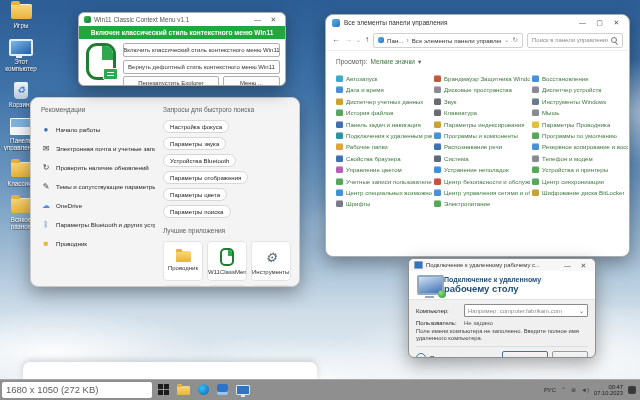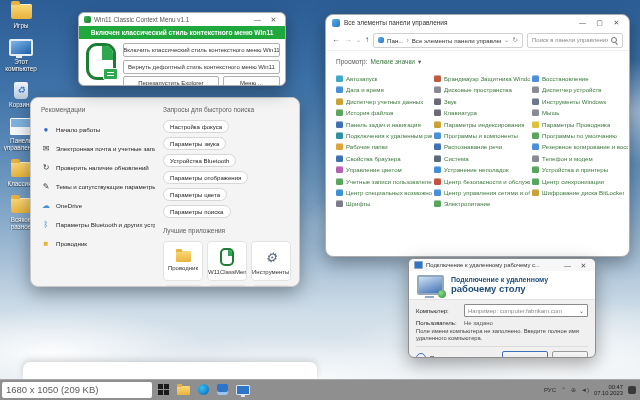--- a/index.html
+++ b/index.html
@@ -85,21 +85,21 @@
   .cp-grid{display:flex;gap:2px;padding:6px 8px 0 10px}
   .cp-col{width:96px;display:flex;flex-direction:column;gap:4.4px}
   .cp-item{display:flex;align-items:center;gap:3px;height:7px}
   .cp-ic8{width:7px;height:7px;border-radius:1.5px;flex:none;box-shadow:inset 0 1px 0 rgba(255,255,255,.45)}
   .cp-lbl{font-size:6.1px;color:#3c763d;white-space:nowrap;overflow:hidden}
   
   #rdp{left:408px;top:258px;width:186px;height:98px;background:#f0f0f0;border:1px solid #8f8f8f;border-radius:6px;z-index:4}
   .rdp-title{height:12px;display:flex;align-items:center;gap:3px;padding:0 5px;background:#f7f7f7}
   .rdp-tic{width:7px;height:6px;background:#2e74c9;border:1px solid #8fa6bc;border-radius:1px}
   .rdp-title .t{flex:1;font-size:5.9px;color:#333;white-space:nowrap;overflow:hidden}
-  .rdp-banner{height:28px;background:#fff;display:flex;align-items:center;gap:7px;padding:0 8px;border-bottom:1px solid #e2e2e2}
+  .rdp-banner{height:28px;background:#fff;display:flex;align-items:center;gap:0;padding:0 8px;border-bottom:1px solid #e2e2e2}
   .rdp-mon{width:23px;height:16px;background:linear-gradient(160deg,#cfe2f3,#3f6fb5);border:2px solid #93a9bf;border-radius:2px;position:relative;flex:none}
   .rdp-mon::after{content:"";position:absolute;left:6px;bottom:-5px;width:9px;height:2px;background:#93a9bf}
   .rdp-mon::before{content:"";position:absolute;right:-4px;bottom:-5px;width:8px;height:8px;border-radius:50%;background:radial-gradient(circle at 35% 35%,#8fdc8f,#2e8f2e);z-index:1}
   .rdp-bt1{font-size:7px;font-weight:bold;color:#1f4e79;line-height:8px}
   .rdp-bt2{font-size:9.5px;font-weight:bold;color:#1f4e79;line-height:10px}
   .rdp-body{padding:4px 7px 0}
   .rdp-row{display:flex;align-items:center;gap:3px;margin-bottom:2.5px}
   .rdp-l{width:45px;font-size:6px;color:#222;flex:none}
   .combo{flex:1;height:11px;background:#fff;border:1px solid #8a8a8a;border-radius:1px;display:flex;align-items:center;padding:0 3px;gap:2px;min-width:0}
   .combo .cv{flex:1;font-size:6px;color:#8a8a8a;white-space:nowrap;overflow:hidden}
@@ -550,21 +550,21 @@
       <span class="opt-ic">⌄</span>
       <span class="opt-lb">Показать параметры</span>
       <span class="rbtn default">Подключить</span>
       <span class="rbtn">Справка</span>
     </div>
   </div>
 
   <div id="sband"></div>
 
   <div id="taskbar">
-    <div class="cap">1680 x 1050 (209 KB)</div>
+    <div class="cap">1680 x 1050 (272 KB)</div>
     <div class="tb-apps">
 
         <span class="tbic tb-start"></span>
 
         <span class="tbic tb-folder"></span>
 
         <span class="tbic tb-edge"></span>
 
         <span class="tbic tb-rdp"></span>
 

